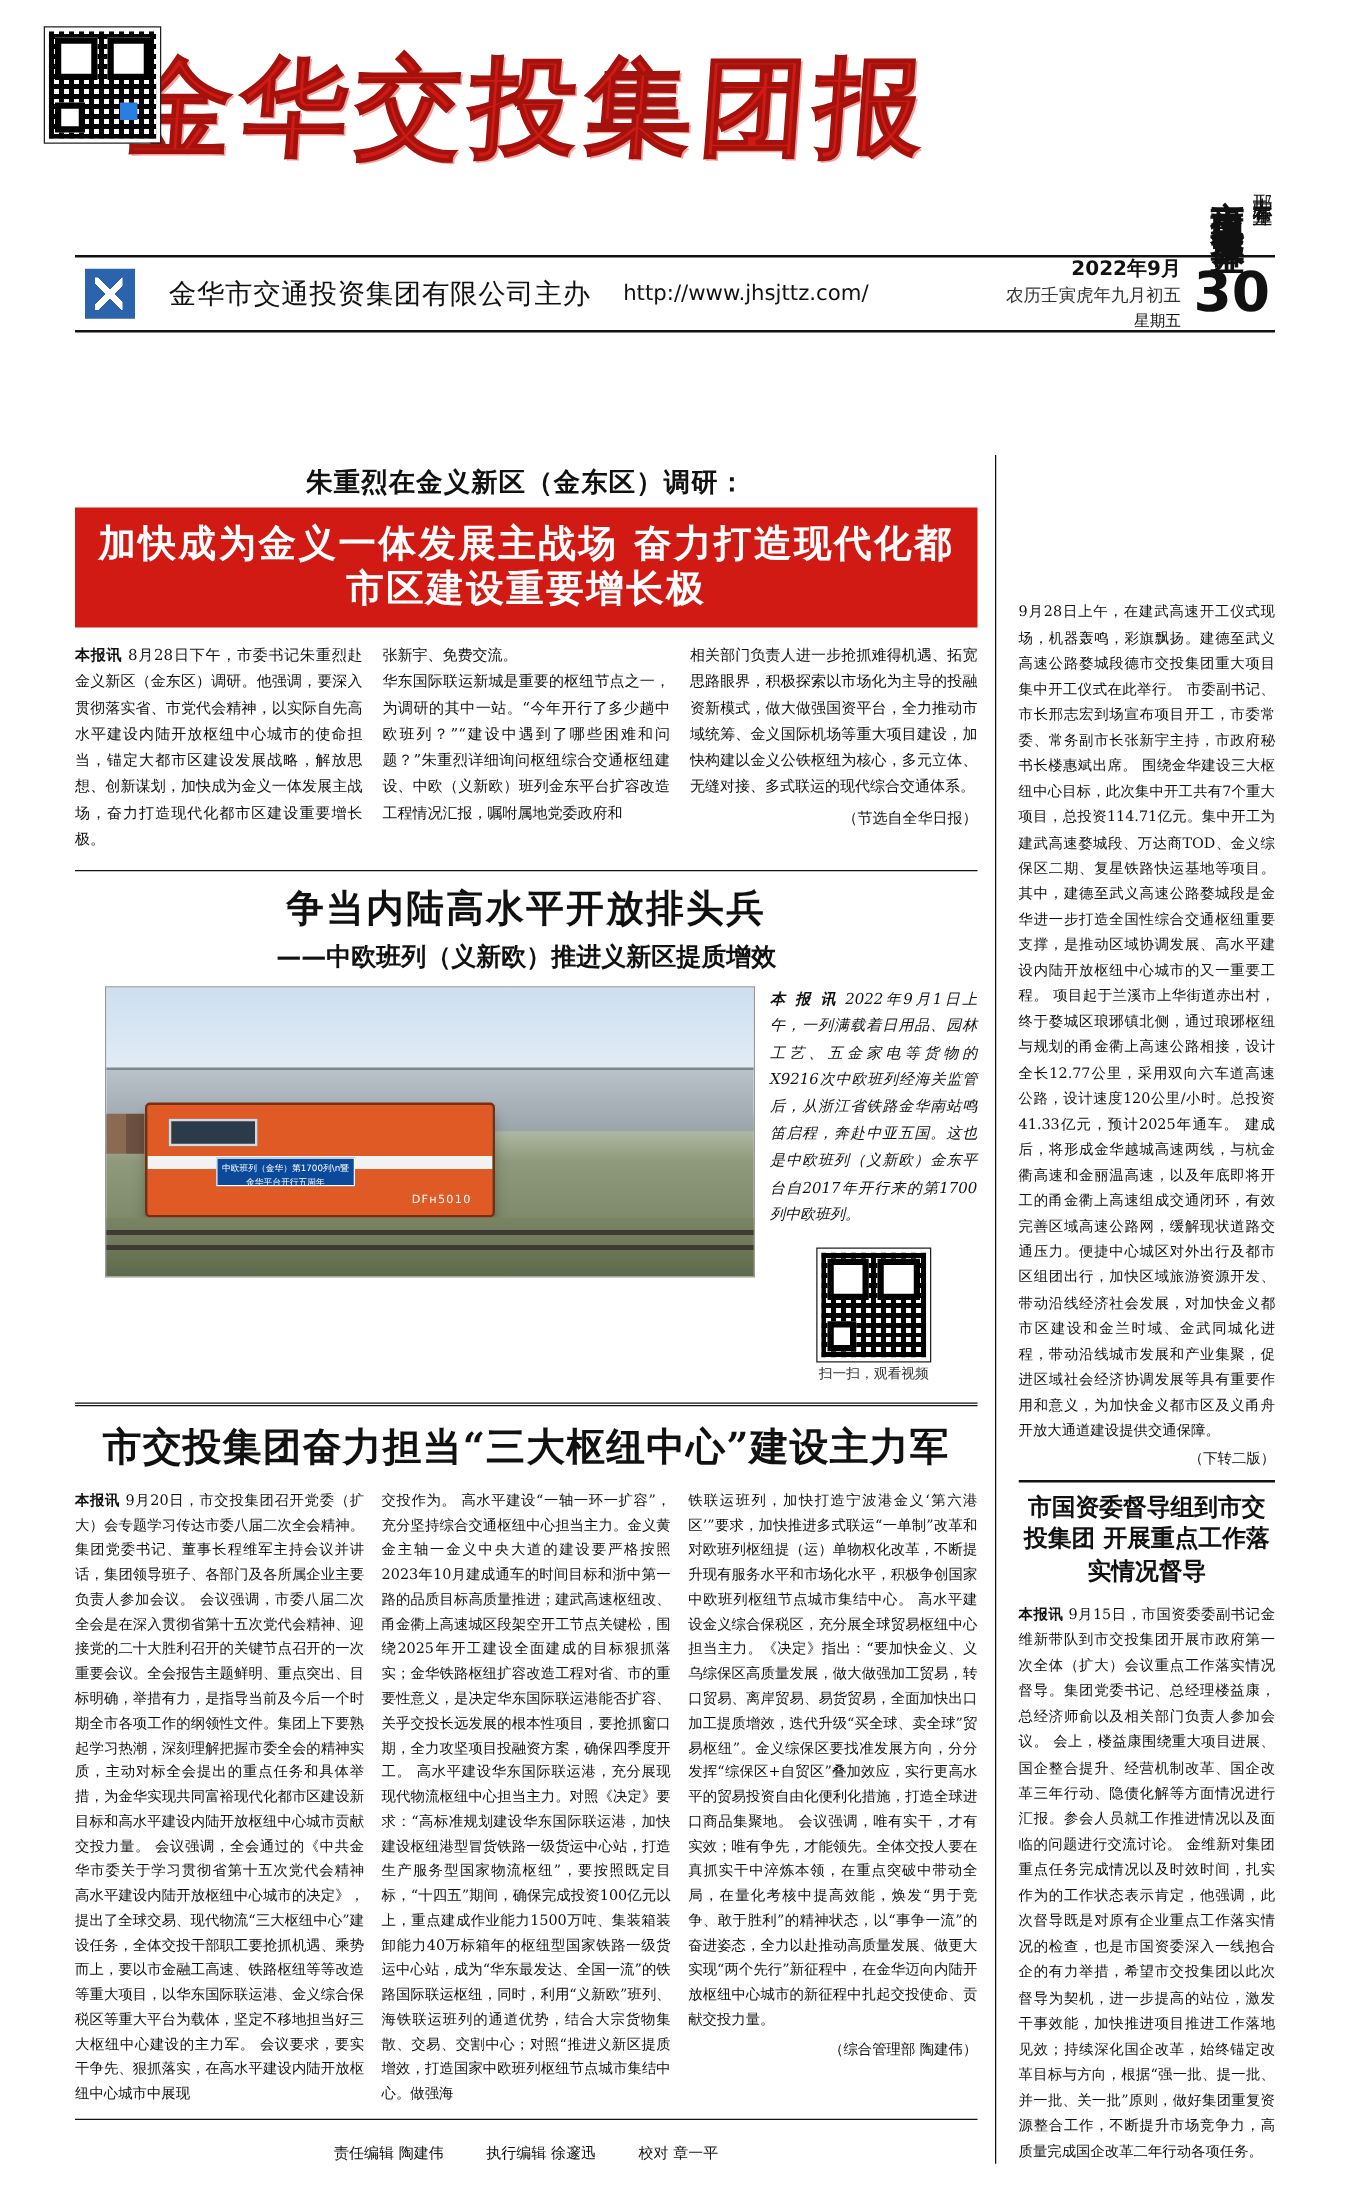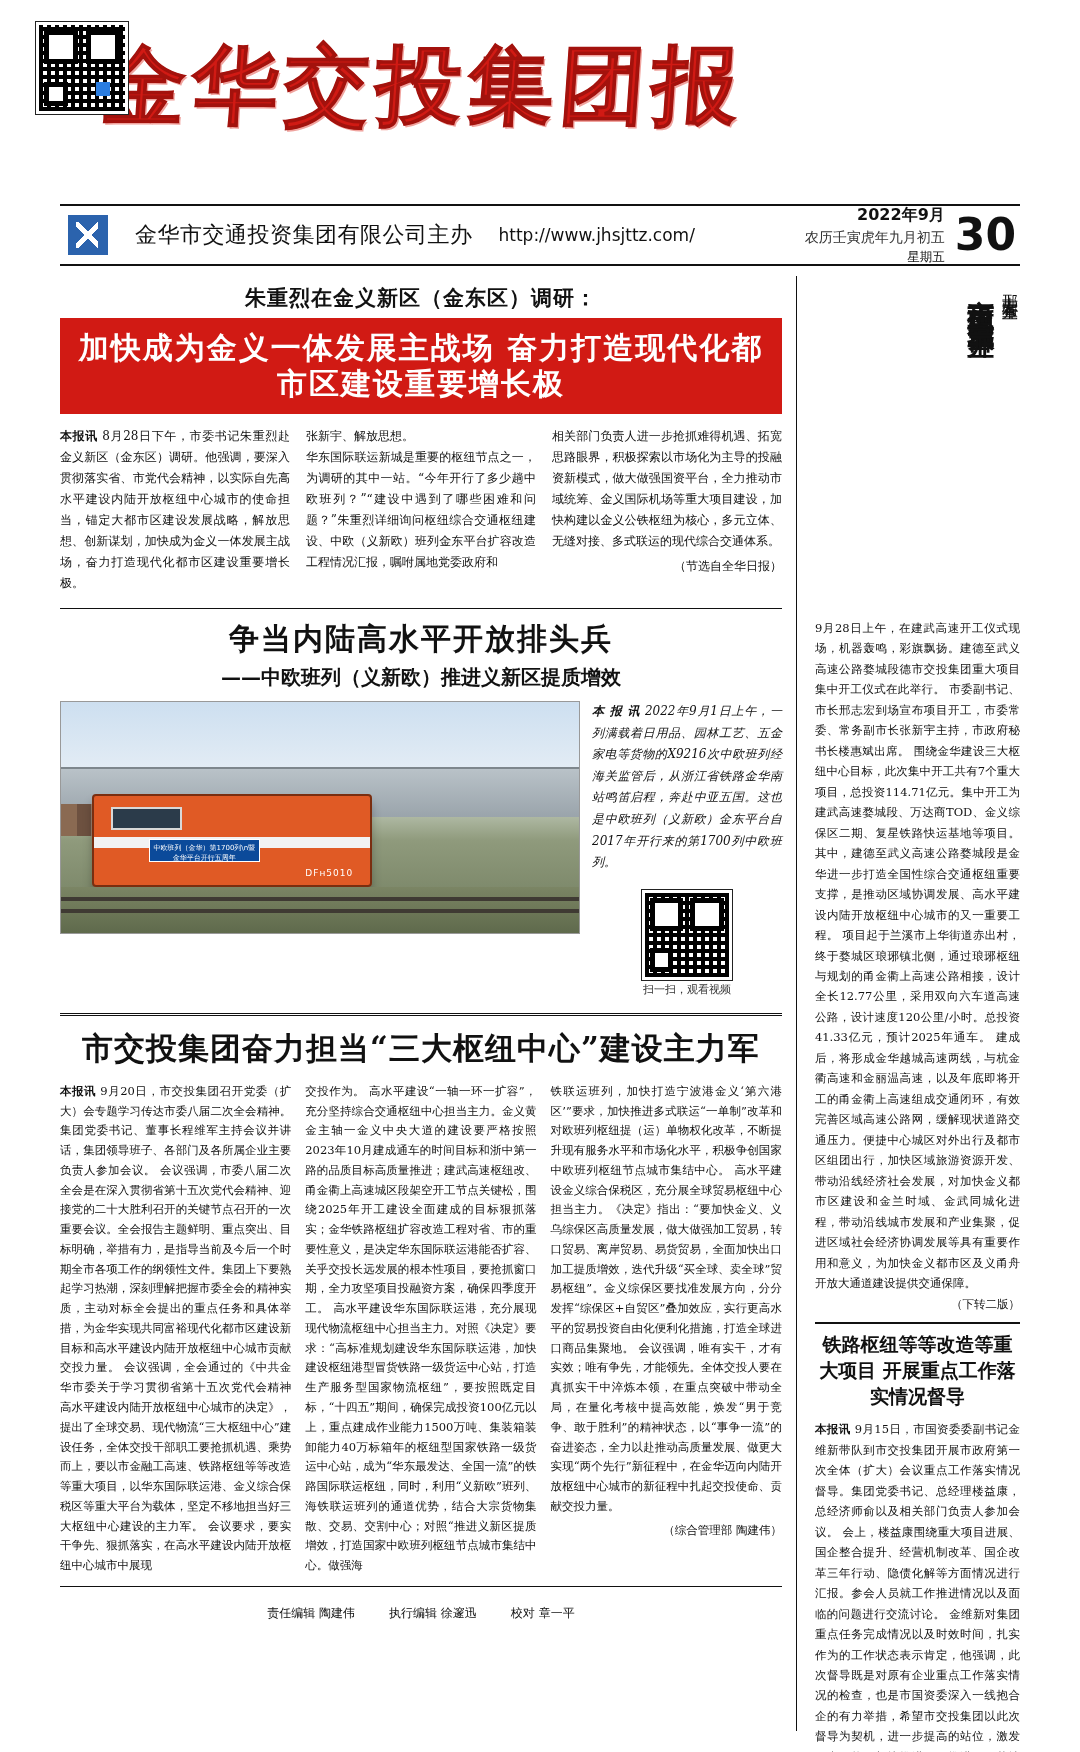--- a/index.html
+++ b/index.html
@@ -82,21 +82,21 @@
   .date-block {
     margin-left:auto; display:flex; align-items:center; gap:10px; padding-right:4px;
   }
   .date-text { text-align:right; font-size:14px; line-height:1.5; }
   .date-text .d1 { font-size:16px; font-weight:bold; }
   .date-text .d2 { font-size:14px; color:#333; }
   .date-big { font-size:44px; font-weight:bold; line-height:1; }
   .weekday { font-size:12.5px; text-align:right; }
 
   
-  .content { display:flex; gap:4px; margin-top:10px; height:1455px; }
+  .content { display:flex; gap:4px; margin-top:10px; height:1455px;align-items:flex-end; }
   .left-col { width:740px; padding-right:14px; border-right:1px solid #111; }
   .right-col { width:220px; padding-left:14px; }
 
   
   .kicker { text-align:center; font-size:21px; font-weight:bold; letter-spacing:1px; margin:8px 0 6px; }
   .banner {
     background:#d11a14; color:#fff; text-align:center;
     font-size:30px; font-weight:bold; letter-spacing:2px;
     padding:12px 6px; line-height:1.2;
     font-family:"DejaVu Serif","Liberation Serif",serif;
@@ -118,20 +118,21 @@
     text-align:center; font-size:30px; font-weight:bold; letter-spacing:2px;
     font-family:"DejaVu Serif","Liberation Serif",serif; margin:6px 0 4px;
   }
   .h2-sub { text-align:center; font-size:20px; font-weight:bold; margin-bottom:10px; }
 
   .photo-wrap { display:flex; gap:12px; margin-top:6px; }
   .photo {
     width:520px; height:233px; position:relative; overflow:hidden;
     background:linear-gradient(#cfe0ee 0%, #e7eef4 42%, #b9c3b0 46%, #8f9a7c 60%, #6f7b5d 100%);
     border:1px solid #999;
+    margin-left:24px;
   }
   .sky { position:absolute; inset:0 0 56% 0; background:linear-gradient(#cddff0,#eef3f7); }
   .warehouse {
     position:absolute; left:0; top:28%; width:100%; height:22%;
     background:linear-gradient(#b9c2c8,#9aa4ab);
     border-top:2px solid #7d868c;
   }
   .containers { position:absolute; left:0; top:44%; width:46%; height:14%;
     background:repeating-linear-gradient(90deg,#8a6a52 0 16px,#6d5140 16px 30px,#9a8270 30px 46px); }
   .loco {
@@ -233,21 +234,21 @@
 
       <div class="kicker">朱重烈在金义新区（金东区）调研：</div>
       <div class="banner">加快成为金义一体发展主战场 奋力打造现代化都市区建设重要增长极</div>
 
       <div class="three-col">
         <div>
           <span class="lead-tag">本报讯</span>
           <span>8月28日下午，市委书记朱重烈赴金义新区（金东区）调研。他强调，要深入贯彻落实省、市党代会精神，以实际自先高水平建设内陆开放枢纽中心城市的使命担当，锚定大都市区建设发展战略，解放思想、创新谋划，加快成为金义一体发展主战场，奋力打造现代化都市区建设重要增长极。</span>
         </div>
         <div>
-          <div>张新宇、解放思想。</div>
+          <div>张新宇、免费交流。</div>
           <span>华东国际联运新城是重要的枢纽节点之一，为调研的其中一站。“今年开行了多少趟中欧班列？”“建设中遇到了哪些困难和问题？”朱重烈详细询问枢纽综合交通枢纽建设、中欧（义新欧）班列金东平台扩容改造工程情况汇报，嘱咐属地党委政府和</span>
         </div>
         <div>
           <span>相关部门负责人进一步抢抓难得机遇、拓宽思路眼界，积极探索以市场化为主导的投融资新模式，做大做强国资平台，全力推动市域统筹、金义国际机场等重大项目建设，加快构建以金义公铁枢纽为核心，多元立体、无缝对接、多式联运的现代综合交通体系。</span>
           <span class="src">（节选自全华日报）</span>
         </div>
       </div>
 
       <hr class="rule">
 
@@ -318,21 +319,21 @@
       </div>
       <div class="rc-body">9月28日上午，在建武高速开工仪式现场，机器轰鸣，彩旗飘扬。建德至武义高速公路婺城段德市交投集团重大项目集中开工仪式在此举行。
 市委副书记、市长邢志宏到场宣布项目开工，市委常委、常务副市长张新宇主持，市政府秘书长楼惠斌出席。
 围绕金华建设三大枢纽中心目标，此次集中开工共有7个重大项目，总投资114.71亿元。集中开工为建武高速婺城段、万达商TOD、金义综保区二期、复星铁路快运基地等项目。
 其中，建德至武义高速公路婺城段是金华进一步打造全国性综合交通枢纽重要支撑，是推动区域协调发展、高水平建设内陆开放枢纽中心城市的又一重要工程。
 项目起于兰溪市上华街道赤出村，终于婺城区琅琊镇北侧，通过琅琊枢纽与规划的甬金衢上高速公路相接，设计全长12.77公里，采用双向六车道高速公路，设计速度120公里/小时。总投资41.33亿元，预计2025年通车。
 建成后，将形成金华越城高速两线，与杭金衢高速和金丽温高速，以及年底即将开工的甬金衢上高速组成交通闭环，有效完善区域高速公路网，缓解现状道路交通压力。便捷中心城区对外出行及都市区组团出行，加快区域旅游资源开发、带动沿线经济社会发展，对加快金义都市区建设和金兰时域、金武同城化进程，带动沿线城市发展和产业集聚，促进区域社会经济协调发展等具有重要作用和意义，为加快金义都市区及义甬舟开放大通道建设提供交通保障。</div>
       <div class="rc-src">（下转二版）</div>
 
       <div class="rc-box">
-        <div class="rc-h">铁路枢纽等等改造等重大项目
+        <div class="rc-h">市国资委督导组到市交投集团
 开展重点工作落实情况督导</div>
         <div class="rc-body">
           <span class="lead-tag">本报讯</span>
           <span>9月15日，市国资委委副书记金维新带队到市交投集团开展市政府第一次全体（扩大）会议重点工作落实情况督导。集团党委书记、总经理楼益康，总经济师俞以及相关部门负责人参加会议。
 会上，楼益康围绕重大项目进展、国企整合提升、经营机制改革、国企改革三年行动、隐债化解等方面情况进行汇报。参会人员就工作推进情况以及面临的问题进行交流讨论。
 金维新对集团重点任务完成情况以及时效时间，扎实作为的工作状态表示肯定，他强调，此次督导既是对原有企业重点工作落实情况的检查，也是市国资委深入一线抱合企的有力举措，希望市交投集团以此次督导为契机，进一步提高的站位，激发干事效能，加快推进项目推进工作落地见效；持续深化国企改革，始终锚定改革目标与方向，根据“强一批、提一批、并一批、关一批”原则，做好集团重复资源整合工作，不断提升市场竞争力，高质量完成国企改革二年行动各项任务。</span>
         </div>
 
       </div>
     </div>

